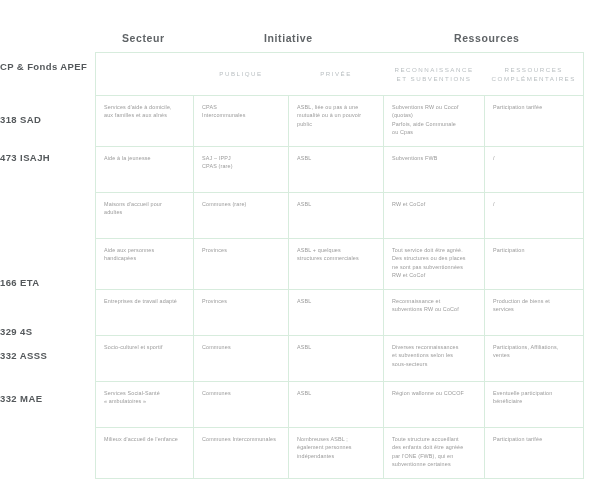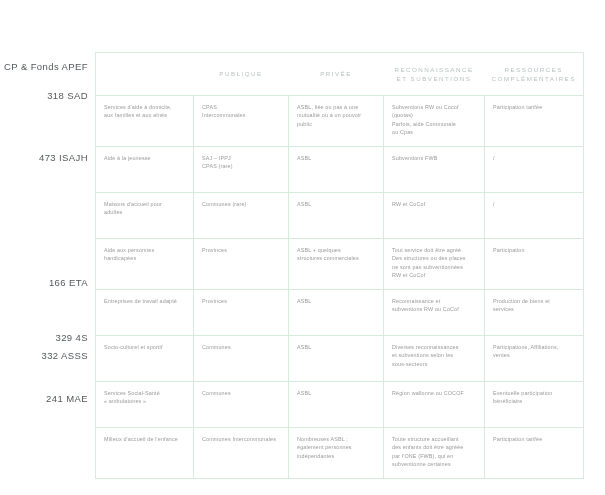--- a/index.html
+++ b/index.html
@@ -102,43 +102,48 @@
   .rowlabels {
     position: absolute;
     left: 0;
     top: 52px;
     width: 88px;
   }
   .rlab {
     position: absolute;
     right: 0;
     width: 88px;
-    text-align: right;
+    text-align: left;
     font-size: 9.5px;
-    font-weight: normal;
+    font-weight: bold;
     color: #54585b;
     letter-spacing: 0.4px;
     line-height: 1.25;
   }
 </style>
 </head>
 <body>
 
 <div class="page">
 
+  <div class="group-head">
+    <span class="g g-secteur">Secteur</span>
+    <span class="g g-initiative">Initiative</span>
+    <span class="g g-ressources">Ressources</span>
+  </div>
 
   <div class="rowlabels">
     <div class="rlab" style="top:9px;">CP &amp; Fonds
 APEF</div>
-    <div class="rlab" style="top:38px;">318 SAD</div>
+    <div class="rlab" style="top:62px;">318 SAD</div>
     <div class="rlab" style="top:100px;">473 ISAJH</div>
     <div class="rlab" style="top:225px;">166 ETA</div>
-    <div class="rlab" style="top:280px;">329 4S</div>
+    <div class="rlab" style="top:274px;">329 4S</div>
     <div class="rlab" style="top:298px;">332 ASSS</div>
-    <div class="rlab" style="top:341px;">241 MAE</div>
+    <div class="rlab" style="top:341px;">332 MAE</div>
   </div>
 
   <div class="tbl-wrap">
     <table class="grid">
       <colgroup>
         <col class="c1">
           <col class="c2">
           <col class="c3">
           <col class="c4">
           <col class="c5">

